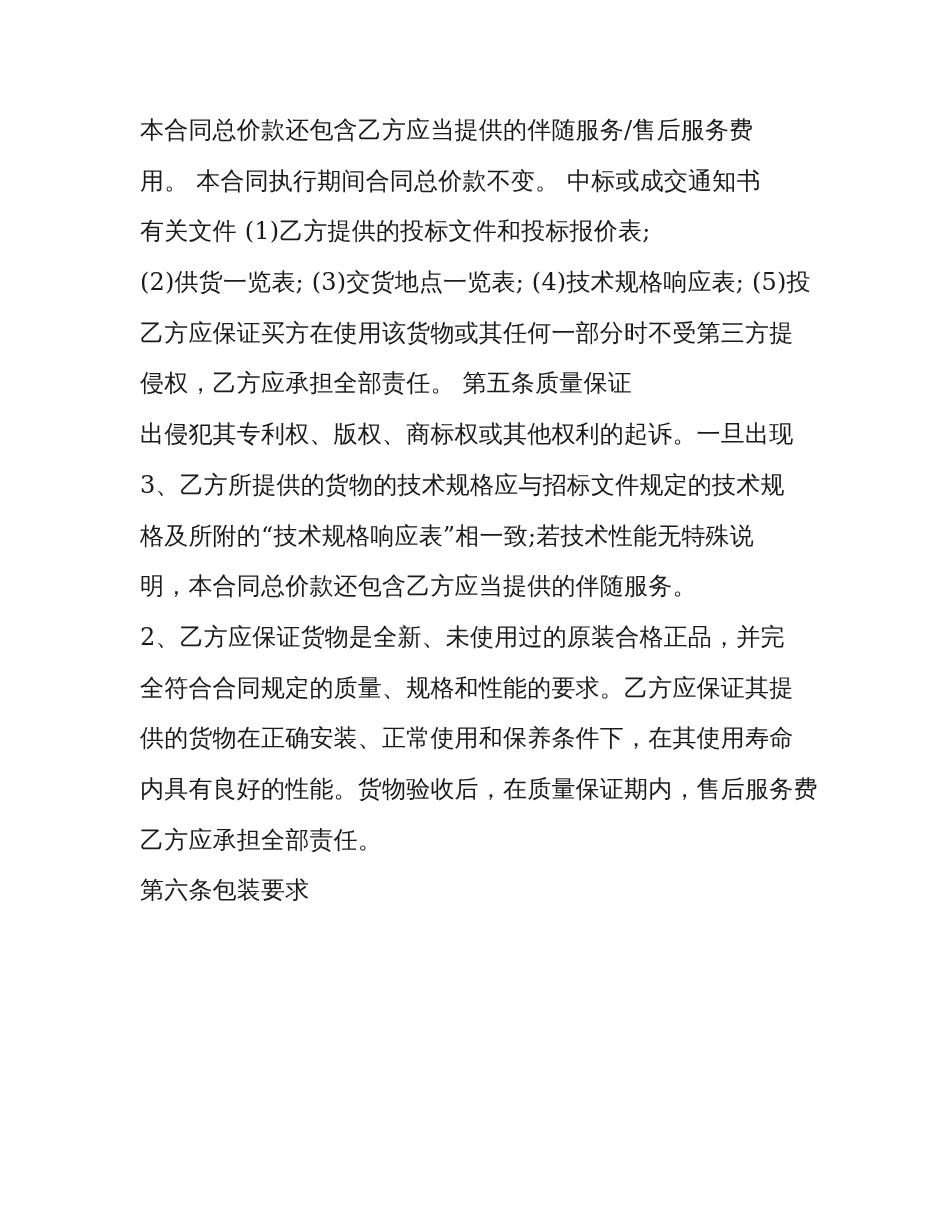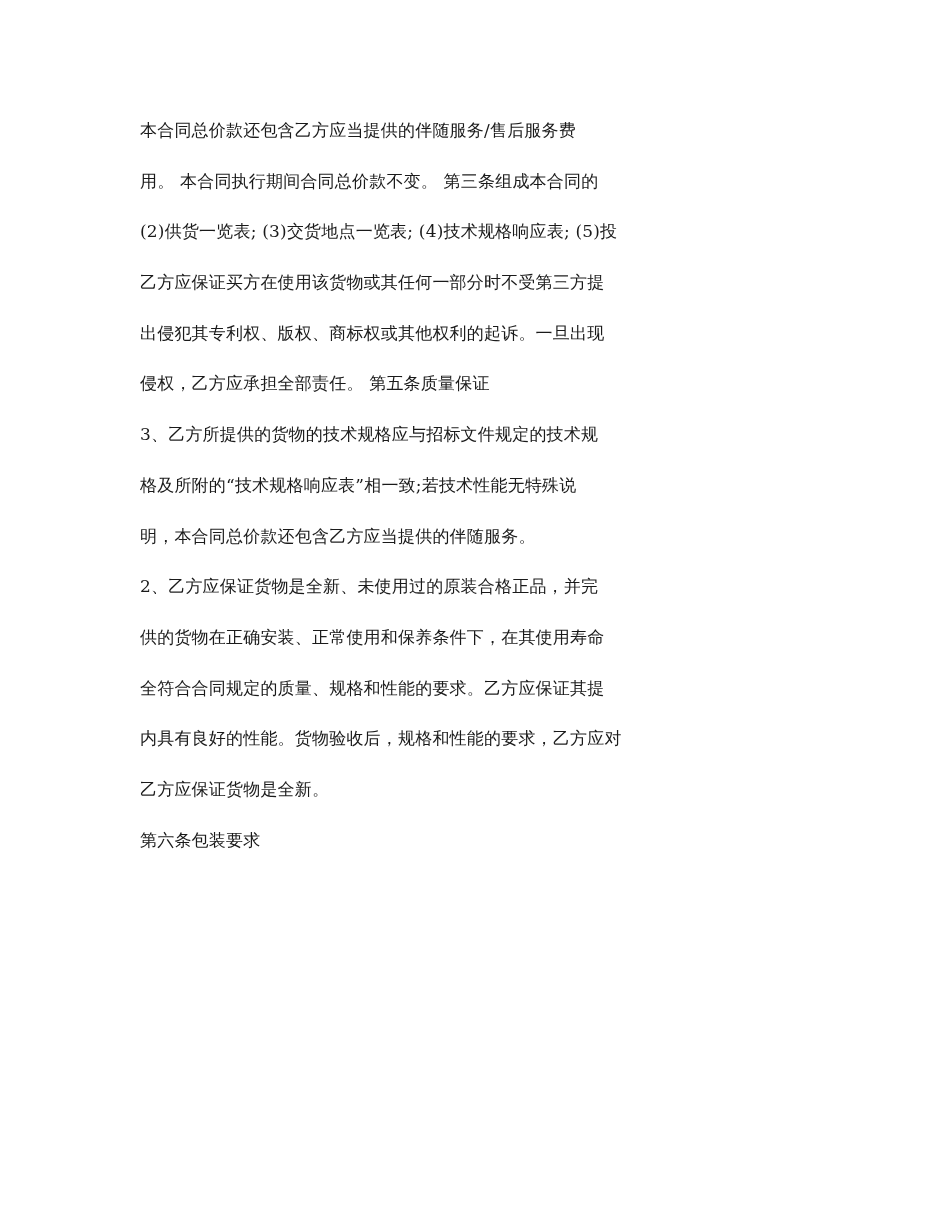--- a/index.html
+++ b/index.html
@@ -3,42 +3,43 @@
 <meta charset="utf-8">
 <style>
   html, body { margin: 0; padding: 0; background: #ffffff; }
   body { width: 950px; height: 1229px; position: relative; overflow: hidden; }
   .page {
     position: absolute;
     left: 140px;
     top: 110px;
     width: 680px;
     font-family: "DejaVu Serif", "Liberation Serif", serif;
-    font-size: 17px;
+    font-size: 24px;
     color: #1a1a1a;
   }
   .line {
     height: 50.7px;
     line-height: 40px;
     white-space: nowrap;
     letter-spacing: 0.2px;
   }
 </style>
 </head>
 <body>
 
 <div class="page">
   <div class="line">本合同总价款还包含乙方应当提供的伴随服务/售后服务费</div>
-  <div class="line">用。 本合同执行期间合同总价款不变。 第三条组成本合同的</div>
+  <div class="line">用。 本合同执行期间合同总价款不变。 中标或成交通知书</div>
+  <div class="line">有关文件 (1)乙方提供的投标文件和投标报价表;</div>
   <div class="line">(2)供货一览表; (3)交货地点一览表; (4)技术规格响应表; (5)投</div>
   <div class="line">乙方应保证买方在使用该货物或其任何一部分时不受第三方提</div>
+  <div class="line">侵权，乙方应承担全部责任。 第五条质量保证</div>
   <div class="line">出侵犯其专利权、版权、商标权或其他权利的起诉。一旦出现</div>
-  <div class="line">侵权，乙方应承担全部责任。 第五条质量保证</div>
   <div class="line">3、乙方所提供的货物的技术规格应与招标文件规定的技术规</div>
   <div class="line">格及所附的“技术规格响应表”相一致;若技术性能无特殊说</div>
   <div class="line">明，本合同总价款还包含乙方应当提供的伴随服务。</div>
   <div class="line">2、乙方应保证货物是全新、未使用过的原装合格正品，并完</div>
+  <div class="line">全符合合同规定的质量、规格和性能的要求。乙方应保证其提</div>
   <div class="line">供的货物在正确安装、正常使用和保养条件下，在其使用寿命</div>
-  <div class="line">全符合合同规定的质量、规格和性能的要求。乙方应保证其提</div>
-  <div class="line">内具有良好的性能。货物验收后，规格和性能的要求，乙方应对</div>
-  <div class="line">乙方应保证货物是全新。</div>
+  <div class="line">内具有良好的性能。货物验收后，在质量保证期内，售后服务费</div>
+  <div class="line">乙方应承担全部责任。</div>
   <div class="line">第六条包装要求</div>
 </div>
 
 </body></html>

